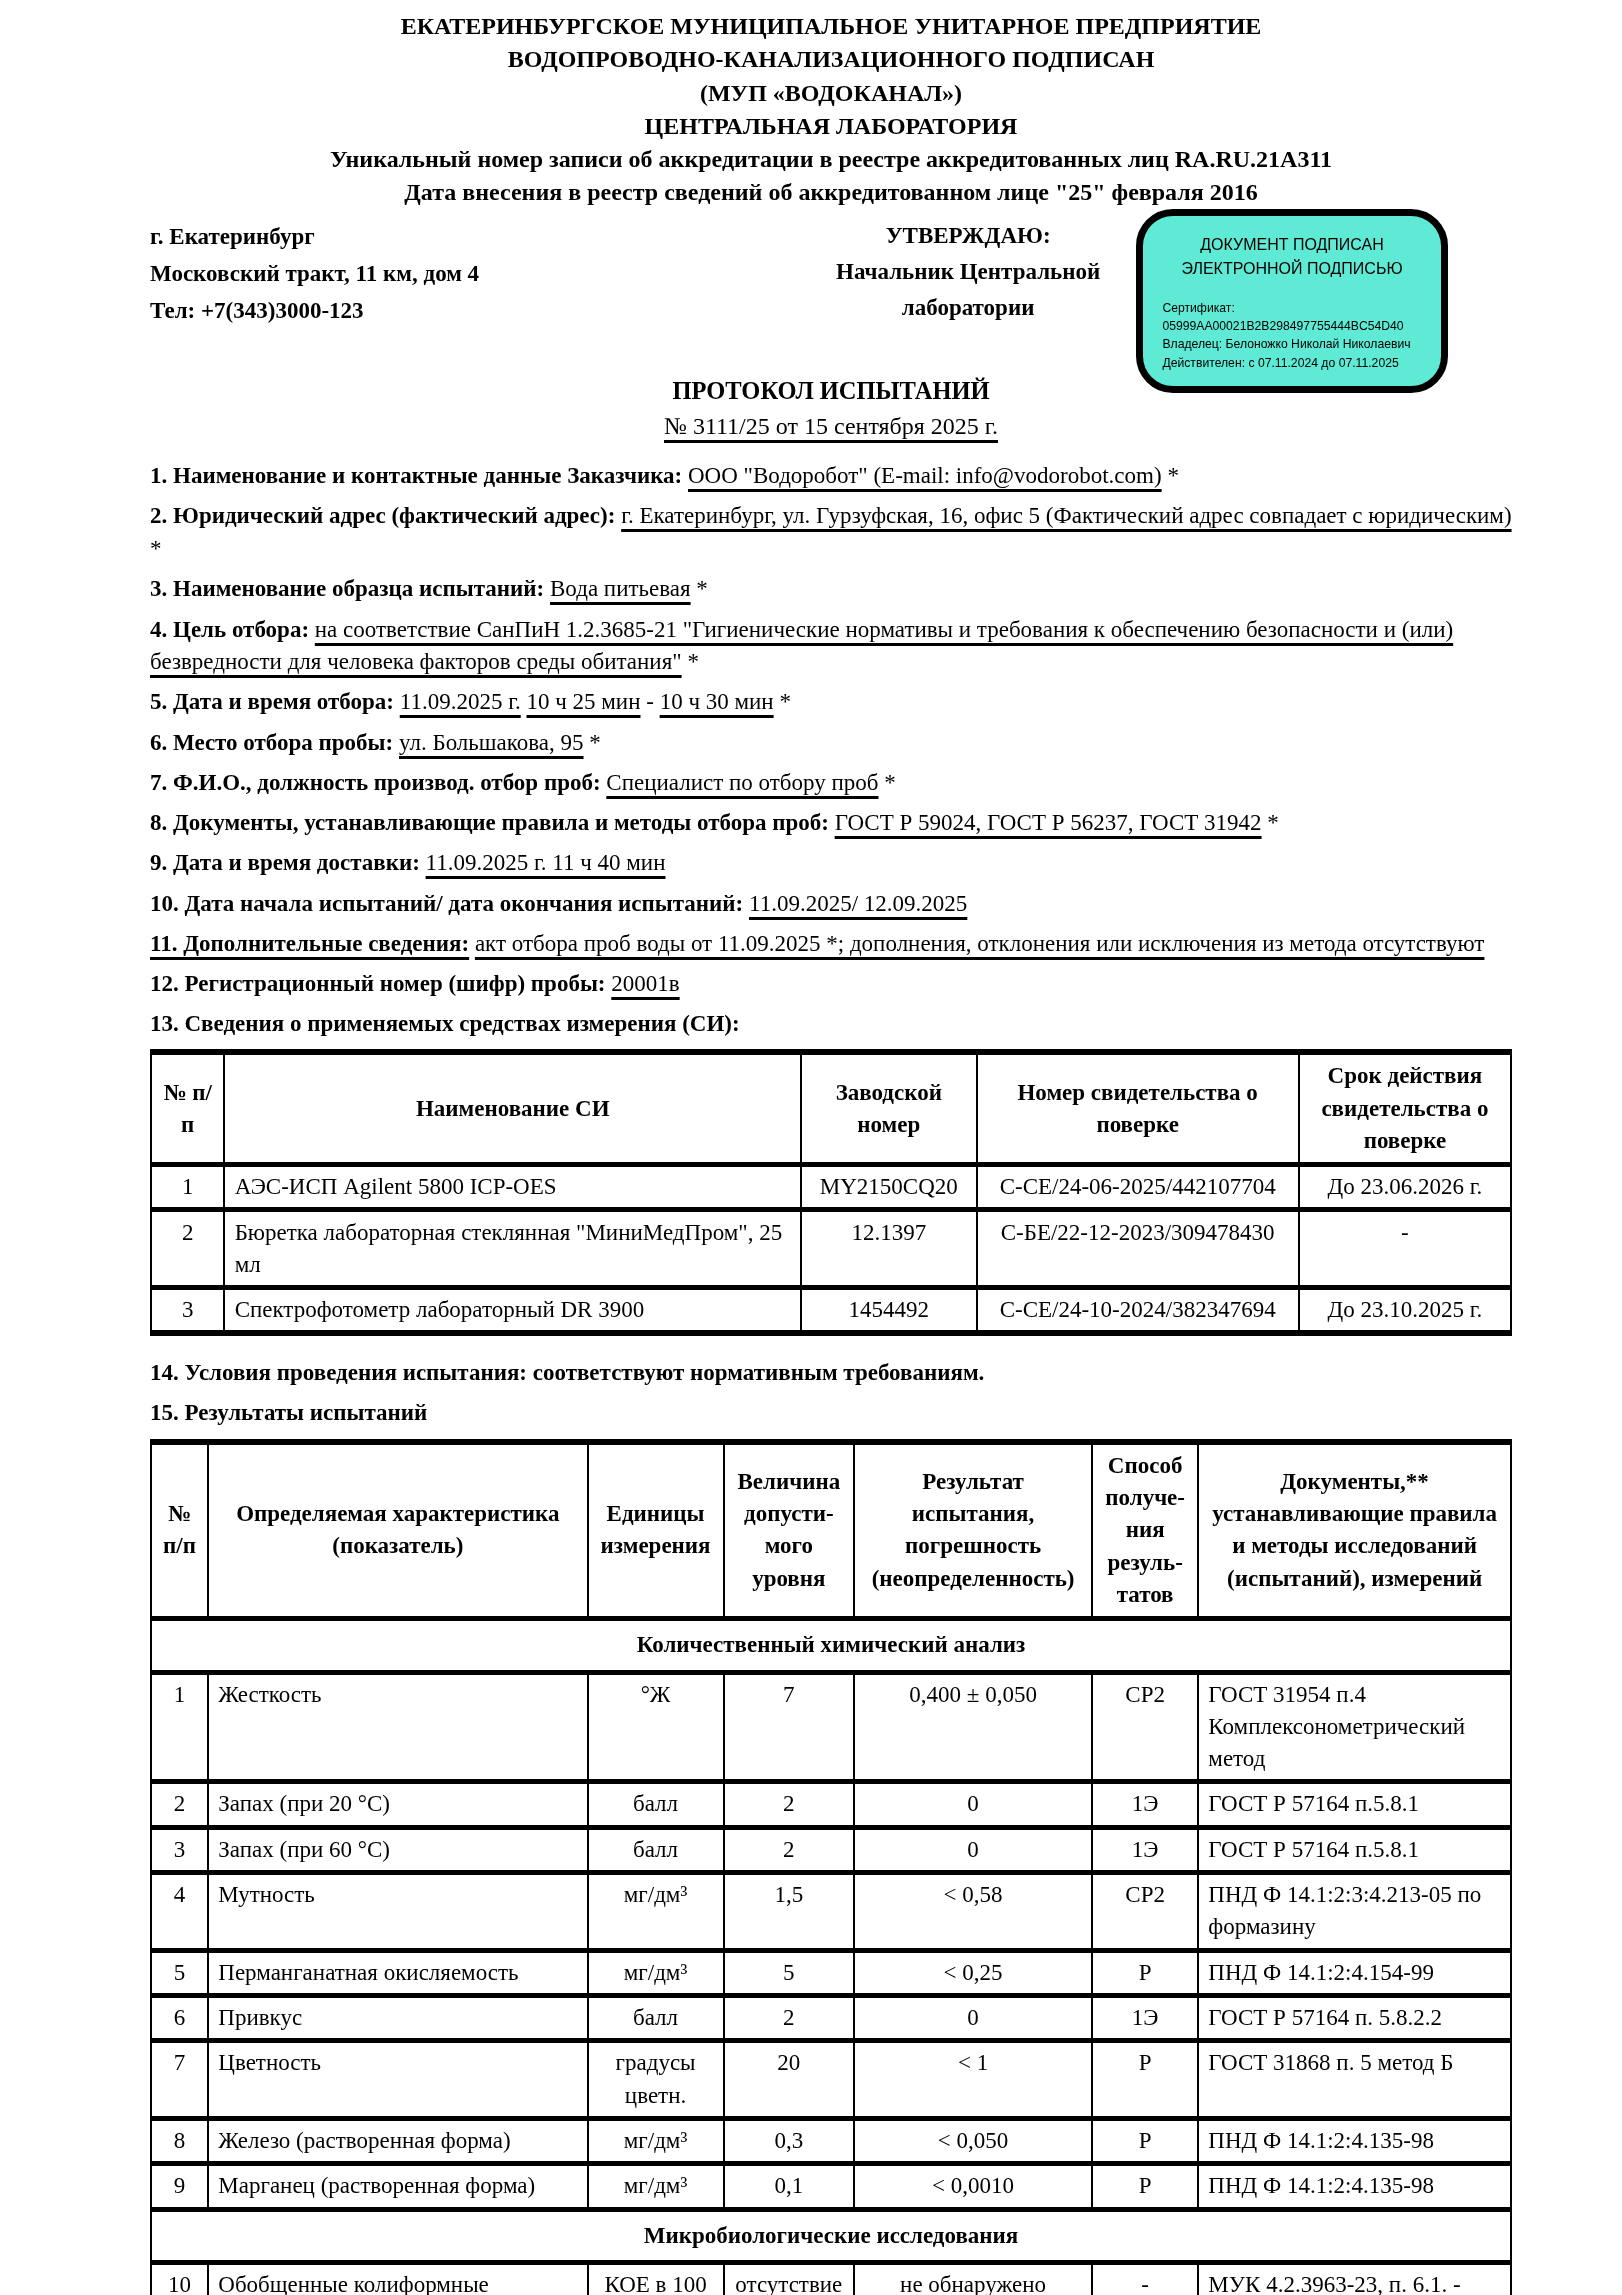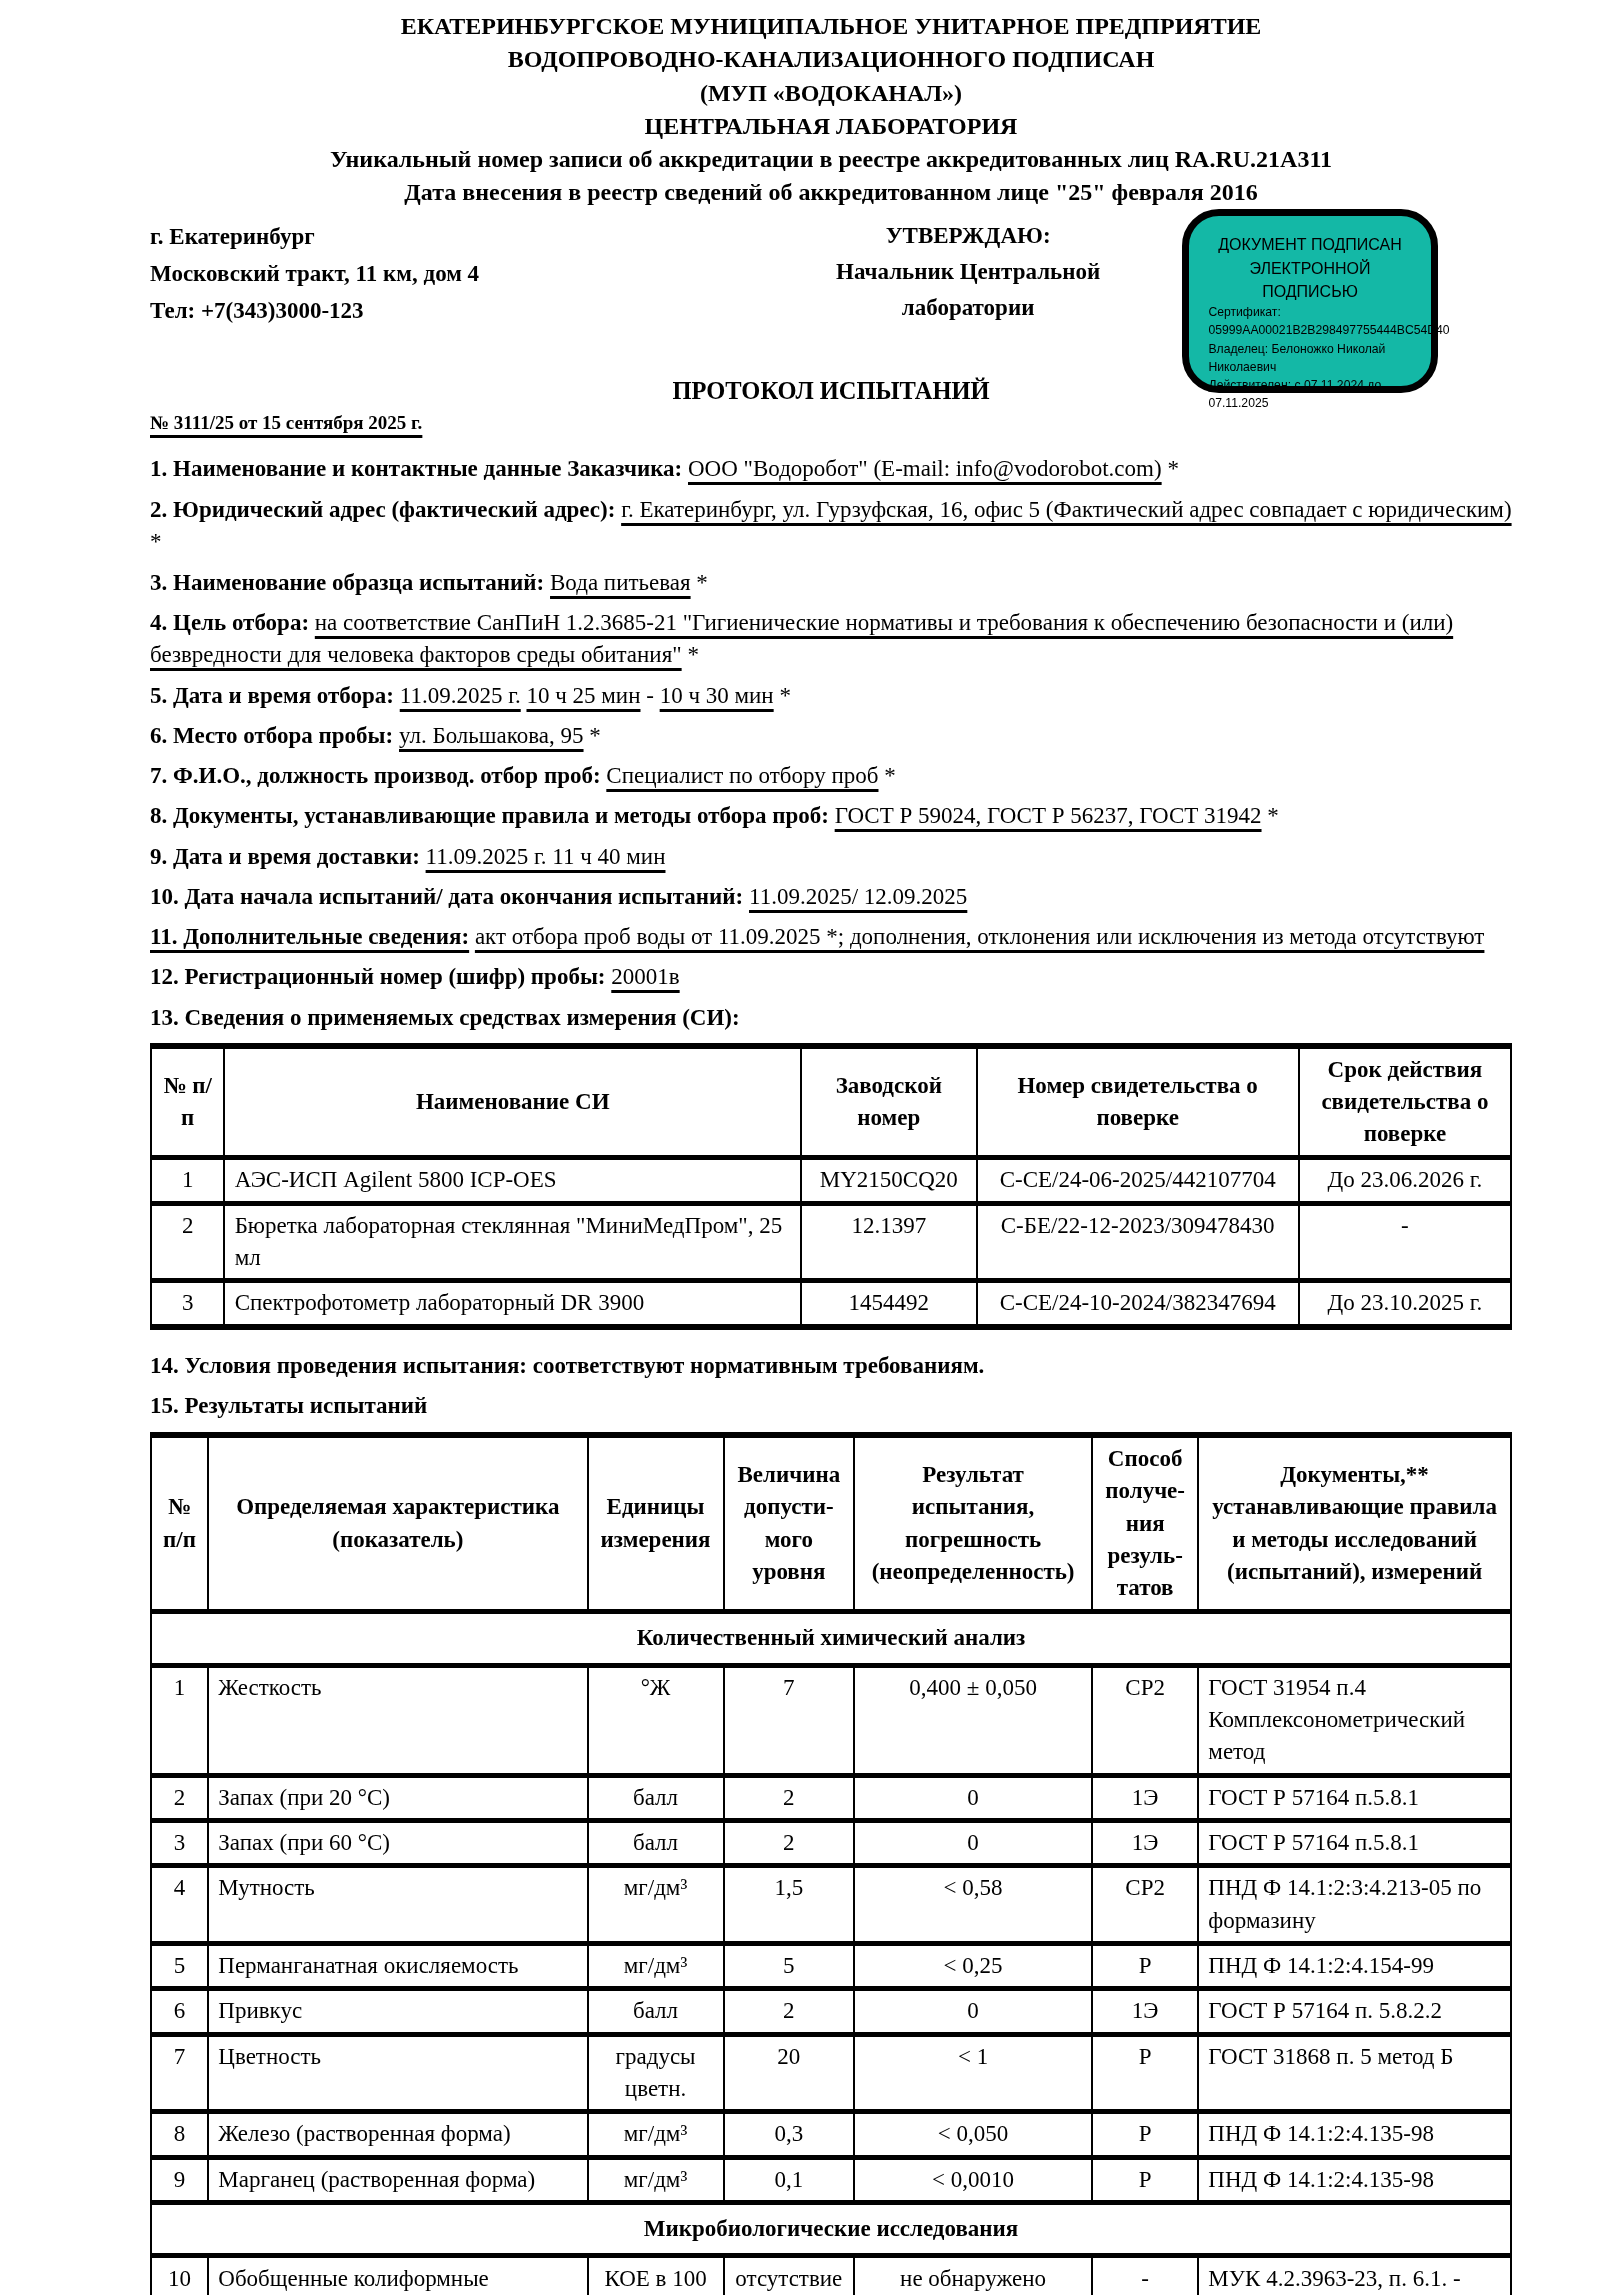--- a/index.html
+++ b/index.html
@@ -10,31 +10,31 @@
   .page{box-sizing:border-box;width:100%;height:100%;padding:12.2px 111px 0 150px;position:relative;}
 
   
   .org-header p{margin:0 0 5.1px;text-align:center;font-weight:bold;font-size:24px;line-height:1.17;}
 
   
   .info-row{position:relative;height:154px;margin-top:12.2px;}
   .address div{font-weight:bold;line-height:37px;white-space:nowrap;}
   .approve{position:absolute;left:686px;top:0;font-weight:bold;line-height:36px;white-space:nowrap;text-align:center;}
   .stamp{
-    position:absolute;left:1032px;top:-9.2px;box-sizing:border-box;
-    width:256px;height:184px;border:7.1px solid #000;border-radius:37px;
+    position:absolute;left:986px;top:-9.2px;box-sizing:border-box;
+    width:312px;height:184px;border:7.1px solid #000;border-radius:37px;
     padding:17.3px 19.4px 14.3px;display:flex;flex-direction:column;justify-content:space-between;
-    font-family:"Liberation Sans","DejaVu Sans",sans-serif;background:#14b8a6;
+    font-family:"Liberation Sans","DejaVu Sans",sans-serif;background:#5eead4;
   }
   .stamp .stamp-title{text-align:center;font-size:16px;line-height:1.45;}
   .stamp .stamp-cert{font-size:12.2px;line-height:1.5;}
 
   
   .doc-title{margin:2px 0 3.1px;text-align:center;font-weight:bold;font-size:24.5px;line-height:1.35;}
-  .doc-subtitle{margin:0 0 17.3px;text-align:left;font-weight:bold;font-size:19px;line-height:1.35;}
+  .doc-subtitle{margin:0 0 17.3px;text-align:center;font-weight:normal;font-size:24px;line-height:1.35;}
   .u{ text-decoration:underline;text-decoration-thickness:2.5px;text-underline-offset:5.6px;}
 
   
   .item{margin:0 0 7.6px;line-height:1.42;}
   .item .lbl{font-weight:bold;}
   .item .val{text-decoration:underline;text-decoration-thickness:2.5px;text-underline-offset:5.6px;}
   .item .star{font-weight:normal;}
 
   
   table.doc{width:100%;border-collapse:collapse;table-layout:fixed;

